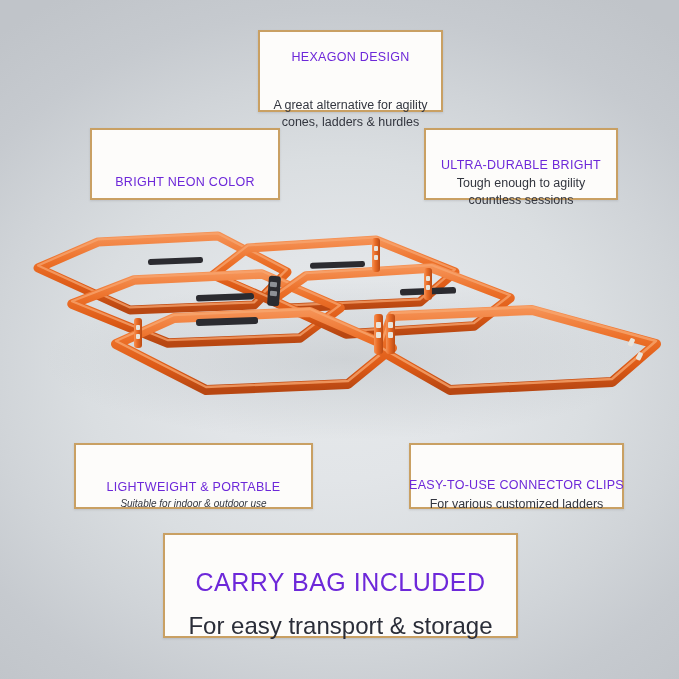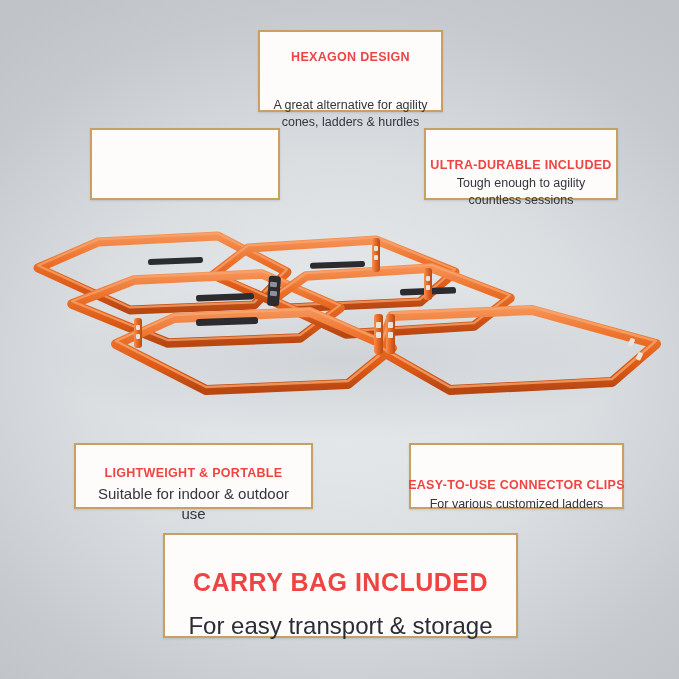--- a/index.html
+++ b/index.html
@@ -48,22 +48,22 @@
     border: 2px solid #c9a063;
     display: flex;
     flex-direction: column;
     align-items: center;
     justify-content: center;
     text-align: center;
     padding: 6px 8px;
     box-shadow: 0 1px 2px rgba(90, 90, 95, 0.18);
   }
   .callout .c-title {
-    color: #ef4444;
-    font-weight: bold;
+    color: #6d28d9;
+    font-weight: normal;
     letter-spacing: 0.3px;
     line-height: 1.25;
     white-space: nowrap;
     margin-top: 38px;
   }
   .callout .c-body {
     color: #33363f;
     line-height: 1.32;
     margin-top: 2px;
   }
@@ -84,21 +84,21 @@
   #box-ultra-durable {
     left: 424px; top: 128px; width: 194px; height: 72px;
   }
   #box-ultra-durable .c-title { font-size: 12.5px; }
   #box-ultra-durable .c-body  { font-size: 12.5px; }
 
   #box-lightweight {
     left: 74px; top: 443px; width: 239px; height: 66px;
   }
   #box-lightweight .c-title { font-size: 12.5px; }
-  #box-lightweight .c-body  { font-size: 15px; }
+  #box-lightweight .c-body  { font-size: 10px; font-style: italic; }
 
   #box-connector-clips {
     left: 409px; top: 443px; width: 215px; height: 66px;
   }
   #box-connector-clips .c-title { font-size: 12.5px; }
   #box-connector-clips .c-body  { font-size: 12.5px; }
 
   #box-carry-bag {
     left: 163px; top: 533px; width: 355px; height: 105px;
     padding: 8px 18px;
@@ -225,24 +225,25 @@
       <rect x="637" y="352" width="5" height="8" rx="1.5" fill="#e8e4dc" transform="rotate(26 639 356)"></rect>
     </g>
   </svg>
 
   <div class="callout" id="box-hexagon-design">
     <div class="c-title">HEXAGON DESIGN</div>
     <div class="c-body">A great alternative for agility cones, ladders &amp; hurdles</div>
   </div>
 
   <div class="callout" id="box-bright-neon">
+    <div class="c-title">BRIGHT NEON COLOR</div>
   </div>
 
   <div class="callout" id="box-ultra-durable">
-    <div class="c-title">ULTRA-DURABLE INCLUDED</div>
+    <div class="c-title">ULTRA-DURABLE BRIGHT</div>
     <div class="c-body">Tough enough to agility countless sessions</div>
   </div>
 
   <div class="callout" id="box-lightweight">
     <div class="c-title">LIGHTWEIGHT &amp; PORTABLE</div>
     <div class="c-body">Suitable for indoor &amp; outdoor use</div>
   </div>
 
   <div class="callout" id="box-connector-clips">
     <div class="c-title">EASY-TO-USE CONNECTOR CLIPS</div>

